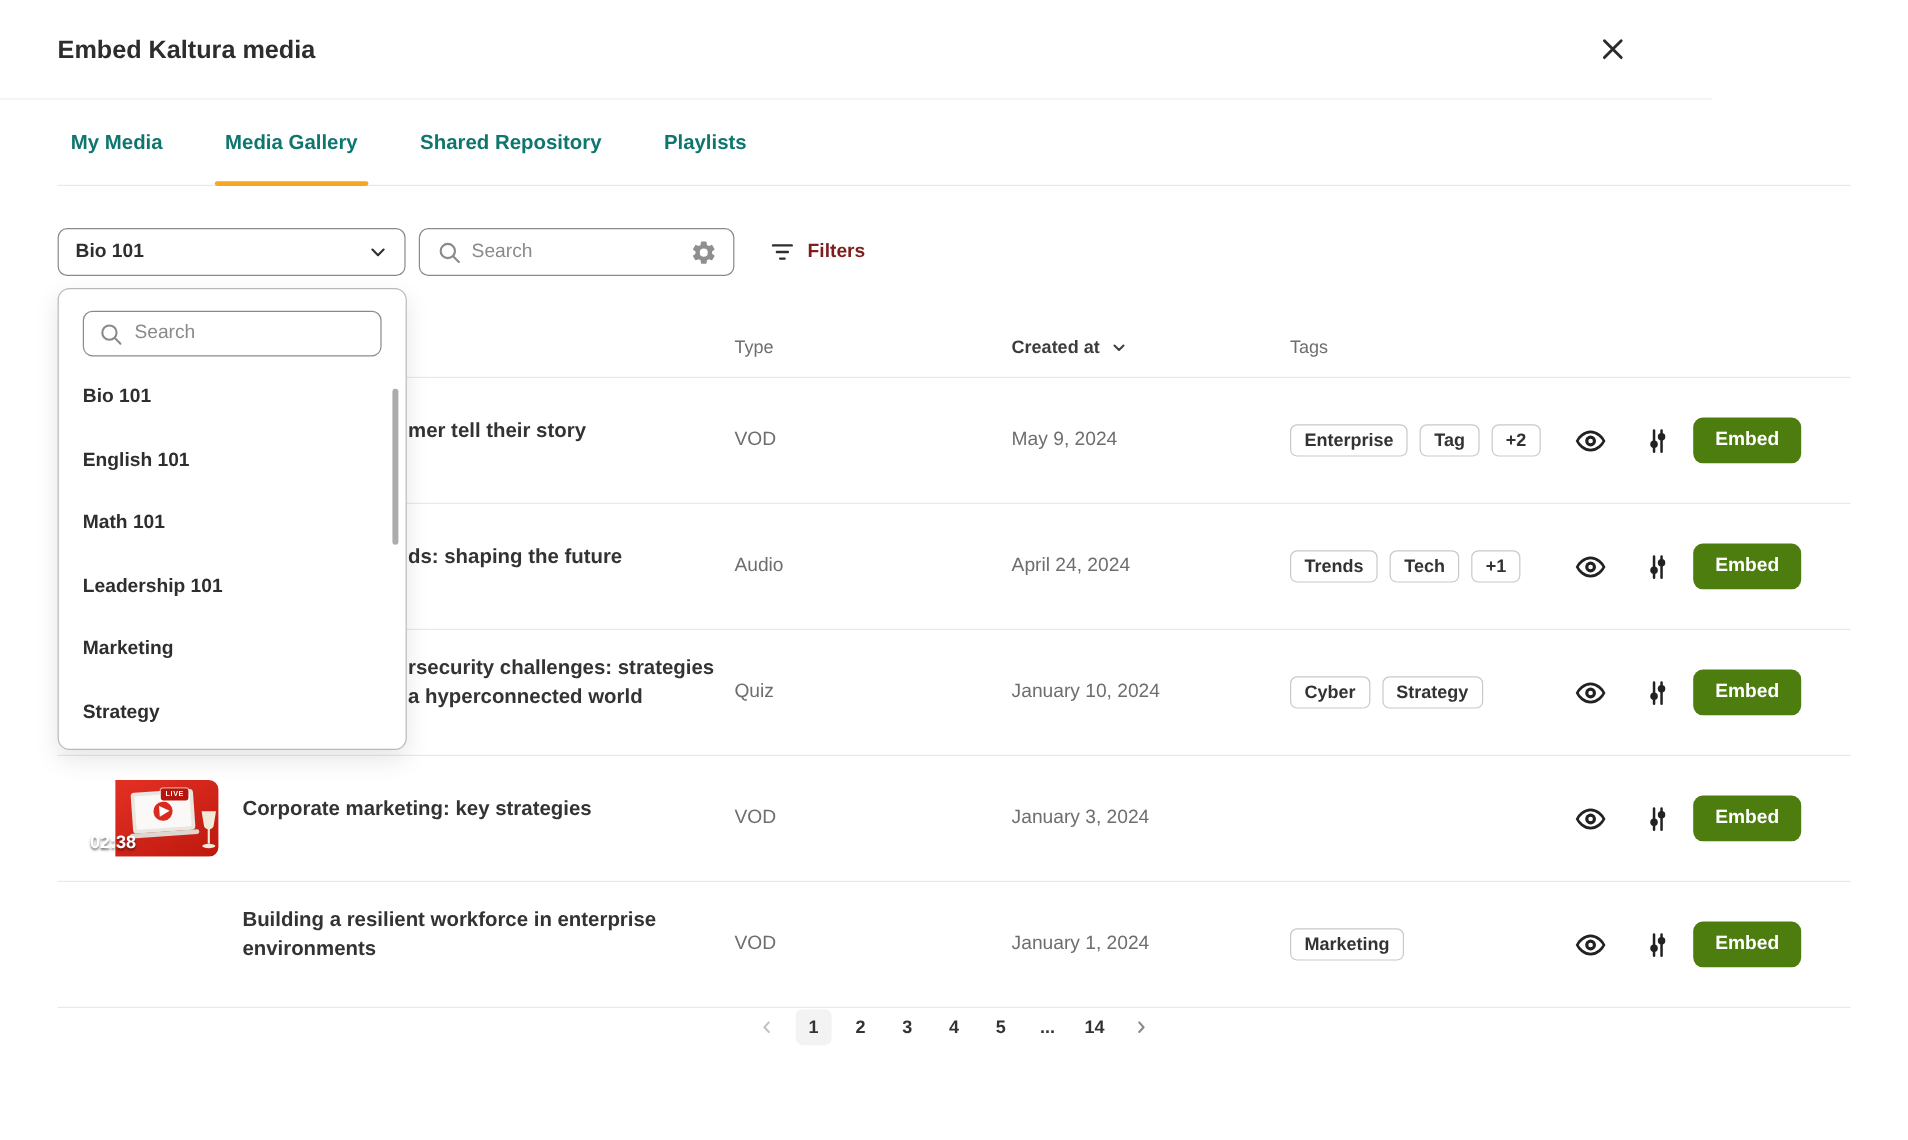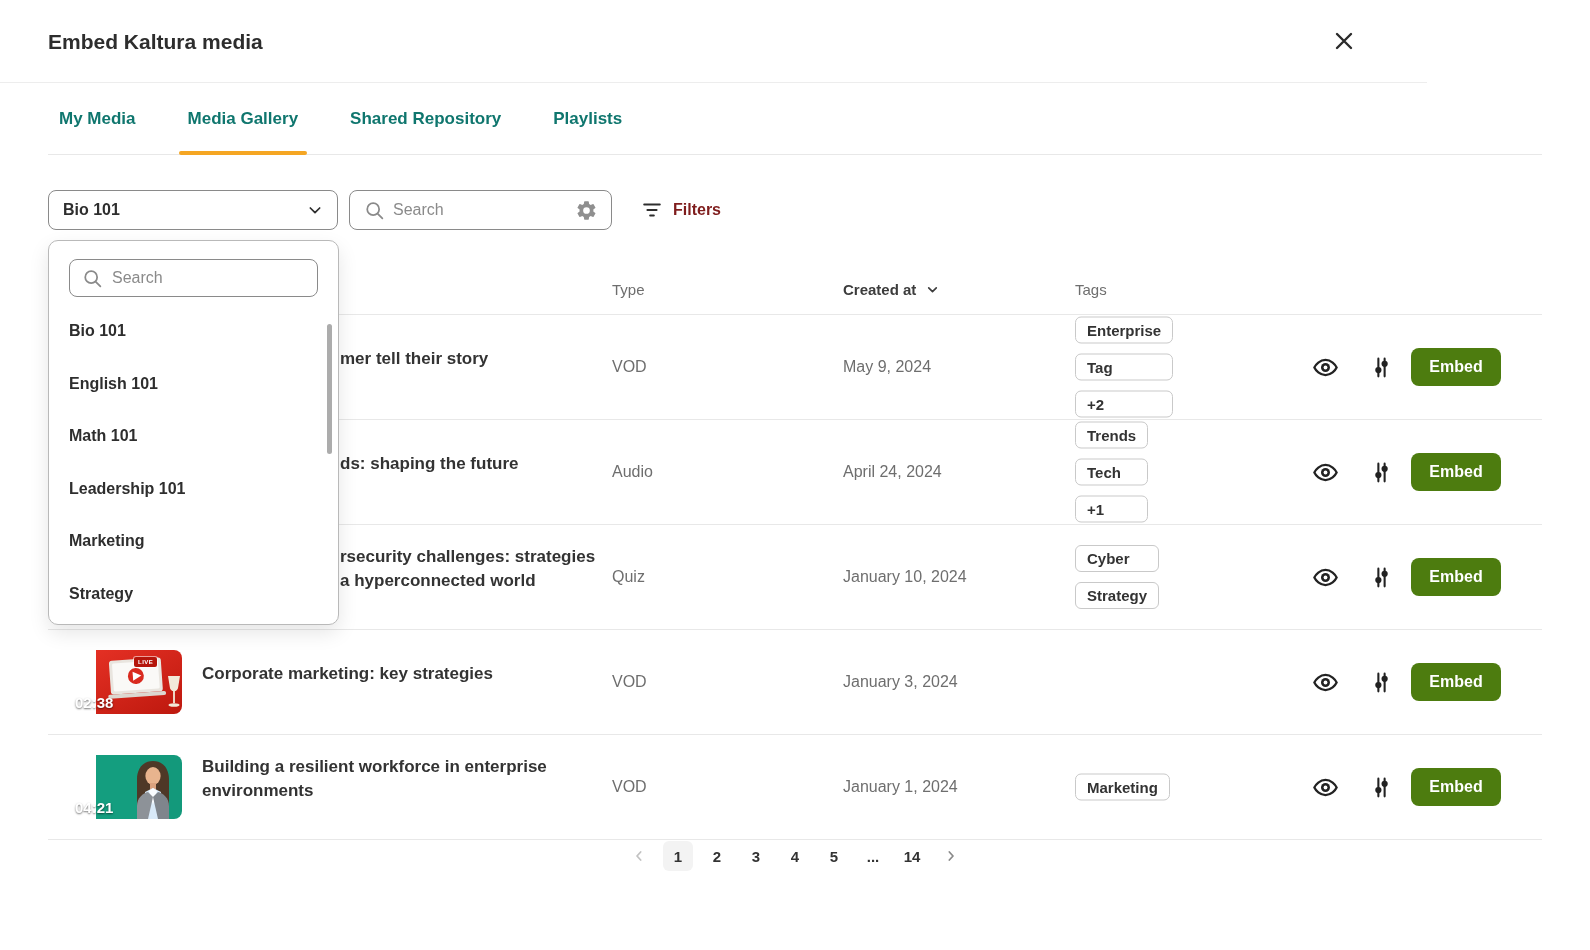--- a/index.html
+++ b/index.html
@@ -32,21 +32,21 @@
   .rows { position:absolute; top:315px; left:48px; right:48px; }
   .row { position:relative; height:105px; border-bottom:1px solid #e8e8e8; }
   .thumb { position:absolute; left:20px; top:50%; transform:translateY(-50%); width:114px; height:64px; border-radius:8px; overflow:hidden;padding-left:28px; }
   .thumb .duration { position:absolute; left:7px; bottom:3px; font-size:15px; font-weight:700; color:#fff; text-shadow:0 1px 2px rgba(0,0,0,.55); }
   .thumb .live-badge { position:absolute; left:66px; top:7px; background:#b5150b; color:#fff; font-size:6px; font-weight:700; letter-spacing:.5px; padding:2px 4px; border-radius:2px; box-shadow:0 0 0 1px rgba(255,255,255,.55); }
   .name { position:absolute; left:154px; top:0; bottom:16px; display:flex; flex-direction:column; justify-content:center; }
   .row.clipped .name { left:292px; }
   .name span { display:block; font-size:17px; font-weight:700; color:#333; line-height:24px; }
   .cell { position:absolute; top:50%; transform:translateY(-50%); font-size:16px; color:#6e6e6e; }
   .cell.type { left:564px; } .cell.created { left:795px; }
-  .tags-cell { position:absolute; left:1027px; top:50%; transform:translateY(-50%); display:flex; gap:10px;flex-direction:column; }
+  .tags-cell { position:absolute; left:1027px; top:50%; transform:translateY(-50%); display:flex; gap:10px; }
   .chip { border:1px solid #c9c9c9; border-radius:6px; padding:4px 11px; font-size:15px; font-weight:700; color:#333; background:#fff; white-space:nowrap; }
   .icon-btn { position:absolute; top:50%; transform:translateY(-50%); width:30px; height:30px; background:none; border:none; cursor:pointer; display:flex; align-items:center; justify-content:center; }
   .icon-btn.eye { left:1262px; } .icon-btn.sliders { left:1318px; }
   .embed-btn { position:absolute; left:1363px; top:50%; transform:translateY(-50%); width:90px; height:38px; background:#4d7c0f; color:#fff; border:none; border-radius:8px; font-size:16px; font-weight:700; cursor:pointer; font-family:inherit; }
 
   
   .pagination { position:absolute; top:841px; left:48px; right:48px; display:flex; justify-content:center; align-items:center; gap:9px; }
   .page { min-width:30px; height:30px; display:flex; align-items:center; justify-content:center; font-size:15px; font-weight:700; color:#333; background:none; border:none; border-radius:6px; cursor:pointer; font-family:inherit; padding:0 6px; }
   .page.active { background:#f3f3f3; }
   .page.arrow { cursor:pointer; }
@@ -287,34 +287,20 @@
             <path d="M9 3.5 V20.5 M15 3.5 V20.5" stroke="#222" stroke-width="2" stroke-linecap="round"></path>
             <circle cx="9" cy="14.5" r="3" fill="#222"></circle>
             <circle cx="15" cy="8.5" r="3" fill="#222"></circle>
           </svg>
         </span>
       </button>
     <button class="embed-btn">Embed</button>
   </div>
 
   <div class="row">
-    <div class="thumb">
-      <svg width="114" height="64" viewBox="0 0 114 64">
-        <rect width="114" height="64" fill="#13997B"></rect>
-        <rect width="44" height="64" fill="#17A485" opacity="0.45"></rect>
-        <path d="M57,6 c-11,0 -16,9 -16,18 v40 h8 c-2,-14 0,-22 3,-26 c2,6 8,6 10,0 c3,4 5,12 3,26 h8 v-40 c0,-9 -5,-18 -16,-18 z" fill="#4E3827"></path>
-        <ellipse cx="57" cy="21" rx="7.6" ry="9" fill="#E8B48E"></ellipse>
-        <rect x="54" y="28" width="6" height="7" fill="#DBA27E"></rect>
-        <path d="M49 37 l8,-4 8,4 v27 h-16 z" fill="#D8E9F8"></path>
-        <path d="M57 33 l-4 3 4 14 4 -14 z" fill="#fff" opacity="0.85"></path>
-        <path d="M41 64 v-13 c0,-8 6,-13 11,-14 l5,5 -5,22 z" fill="#8D9298"></path>
-        <path d="M73 64 v-13 c0,-8 -6,-13 -11,-14 l-5,5 5,22 z" fill="#7F858C"></path>
-      </svg>
-      <span class="duration">04:21</span>
-    </div>
     <div class="name">
       <span>Building a resilient workforce in enterprise</span>
       <span>environments</span>
     </div>
     <span class="cell type">VOD</span>
     <span class="cell created">January 1, 2024</span>
     <div class="tags-cell">
       <span class="chip">Marketing</span>
     </div>
     <button class="icon-btn eye">

